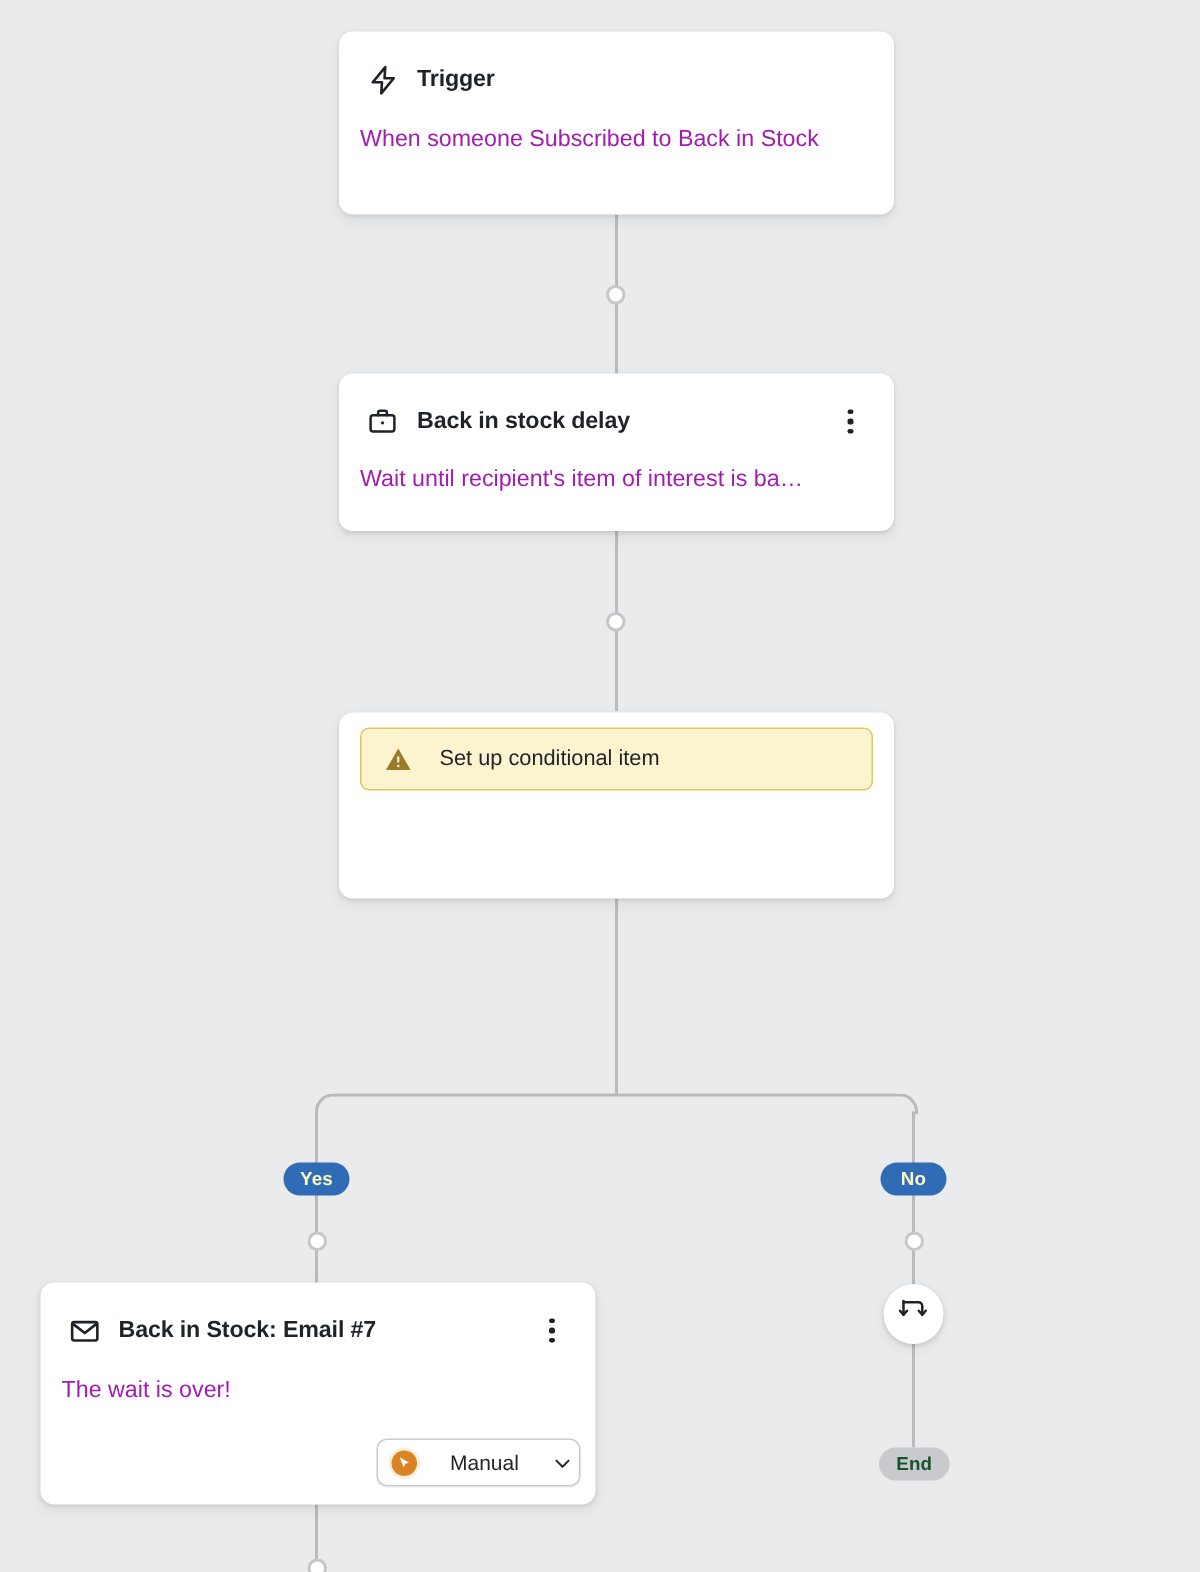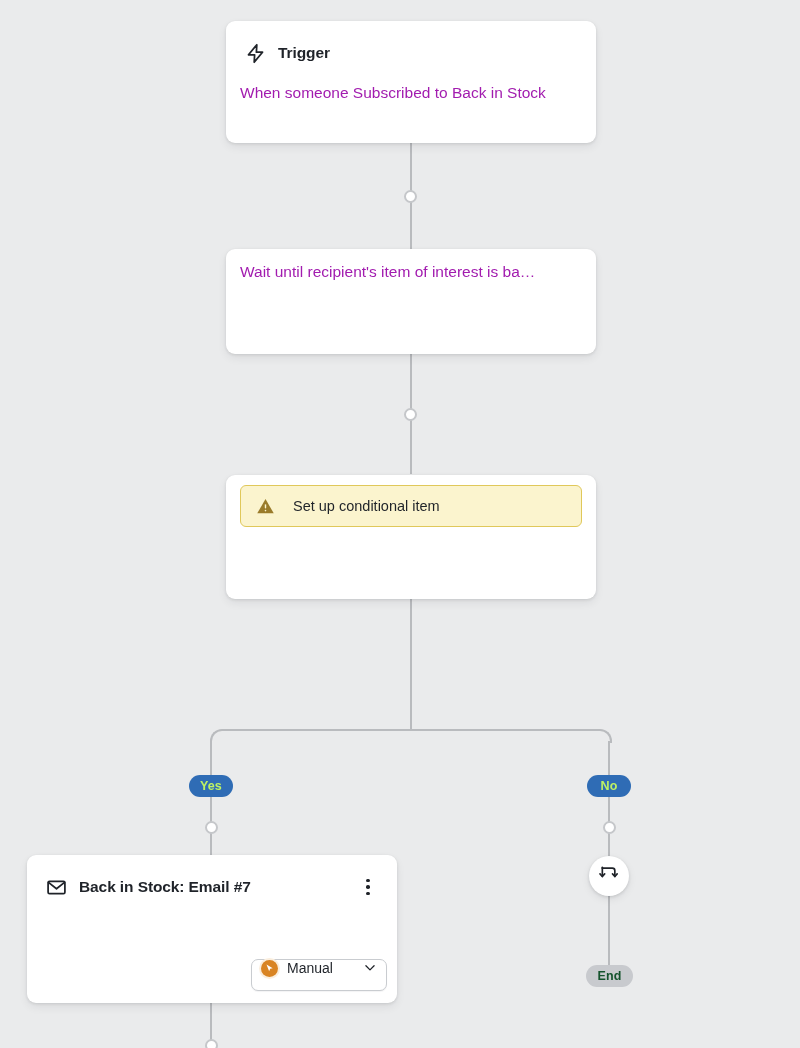--- a/index.html
+++ b/index.html
@@ -127,21 +127,21 @@
   
   .pill {
     position: absolute;
     height: 22px;
     border-radius: 11px;
     display: flex;
     align-items: center;
     justify-content: center;
     font-size: 12.5px;
     font-weight: bold;
-    color: #bef264;
+    color: #fef9c3;
     letter-spacing: 0.1px;
   }
   .pill-yes { background: #2f6cb5; }
   .pill-no  { background: #2f6cb5; text-align: right; }
   .pill-end {
     background: #c8cace;
     color: #14532d;
   }
 
   
@@ -159,22 +159,23 @@
   }
 
   
   .manual-select {
     position: absolute;
     height: 32px;
     background: #ffffff;
     border: 1px solid #c9ccd0;
     border-radius: 7px;
     display: flex;
+    align-items: center;
     padding: 0 9px 0 9px;
-    gap: 9px;
+    gap: 22px;
     cursor: pointer;
     box-shadow: 0 1px 1px rgba(22,29,37,0.05);
   }
   .manual-badge {
     width: 17px; height: 17px; flex: 0 0 17px;
     border-radius: 50%;
     background: #d98423;
     display: flex; align-items: center; justify-content: center;
     box-shadow: 0 0 0 2px #fbeedd;
   }
@@ -218,20 +219,35 @@
         <svg viewBox="0 0 24 24" width="21" height="21" fill="none" stroke="currentColor" stroke-width="2" stroke-linejoin="round" stroke-linecap="round">
           <polygon points="13.5,2 4,13.5 11,13.5 10.5,22 20,10.5 13,10.5"></polygon>
         </svg>
       </span>
       <span class="card-title">Trigger</span>
     </div>
     <div class="card-body" style="padding-left:14px; padding-right:22px; padding-top:11px;">When someone Subscribed to Back in Stock</div>
   </div>
 
   <div class="node-card" style="left:226px; top:249px; width:370px; height:105px;">
+    <div class="card-header">
+      <span class="card-icon">
+        <svg viewBox="0 0 24 24" width="20" height="20" fill="none" stroke="currentColor" stroke-width="2" stroke-linejoin="round" stroke-linecap="round">
+          <rect x="2.5" y="7" width="19" height="13" rx="2"></rect>
+          <path d="M8.5 7V5a1.6 1.6 0 0 1 1.6-1.6h3.8A1.6 1.6 0 0 1 15.5 5v2"></path>
+          <circle cx="12" cy="13" r="1.3" fill="currentColor" stroke="none"></circle>
+        </svg>
+      </span>
+      <span class="card-title">Back in stock delay</span>
+      <span class="kebab">
+          <i></i>
+          <i></i>
+          <i></i>
+        </span>
+    </div>
     <div class="card-body" style="padding-top:10px;">Wait until recipient's item of interest is ba…</div>
   </div>
 
   <div class="node-card" style="left:226px; top:475px; width:370px; height:124px;">
     <div class="warn-box">
       <span class="warn-icon">
         <svg viewBox="0 0 24 24" width="19" height="19" fill="#9a7b2a">
           <path d="M12 2.6 22.4 20.6H1.6Z"></path>
           <rect x="11.1" y="9" width="1.8" height="5.6" rx="0.9" fill="#fbf4ce"></rect>
           <circle cx="12" cy="17.2" r="1.05" fill="#fbf4ce"></circle>
@@ -256,20 +272,21 @@
           <polyline points="2.8,6.2 12,13.4 21.2,6.2"></polyline>
         </svg>
       </span>
       <span class="card-title">Back in Stock: Email #7</span>
       <span class="kebab">
           <i></i>
           <i></i>
           <i></i>
         </span>
     </div>
+    <div class="card-body" style="padding-top:11px;">The wait is over!</div>
 
     <div class="manual-select" style="left:224px; top:104px; width:136px;">
       <span class="manual-badge">
         <svg viewBox="0 0 24 24" width="11" height="11" fill="#ffffff">
           <path d="M5.5 3.2 19 11.4l-5.6 1.3-2.2 5.4Z"></path>
         </svg>
       </span>
       <span class="manual-label">Manual</span>
       <span class="chev" style="margin-left:auto;">
         <svg viewBox="0 0 24 24" width="15" height="15" fill="none" stroke="#1f2329" stroke-width="2.2" stroke-linejoin="round" stroke-linecap="round">

